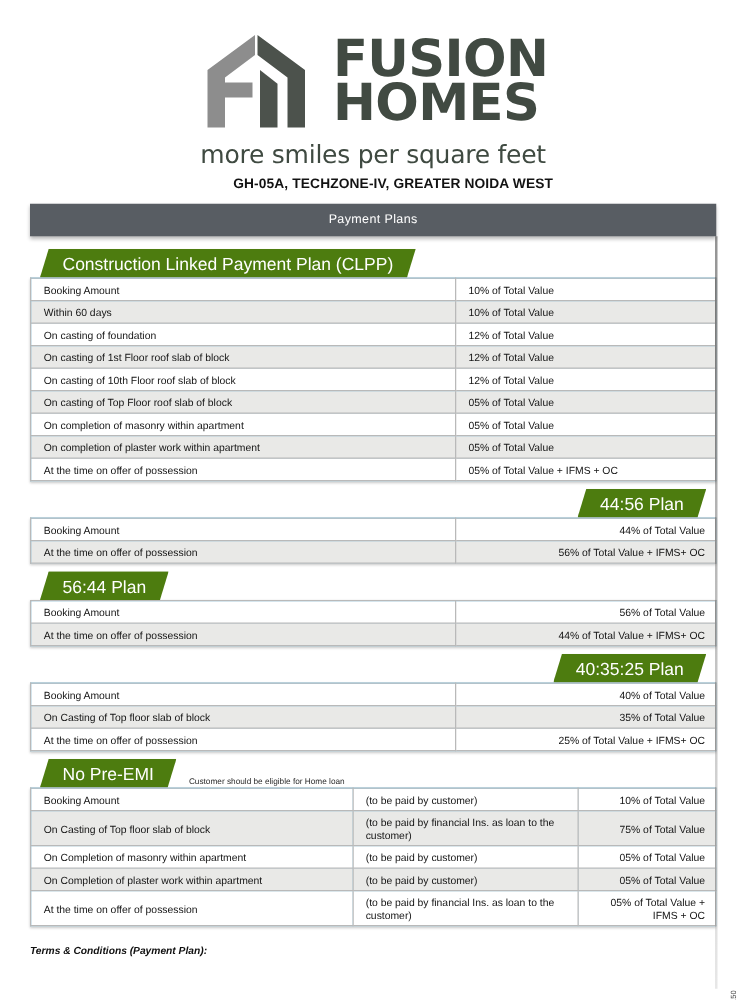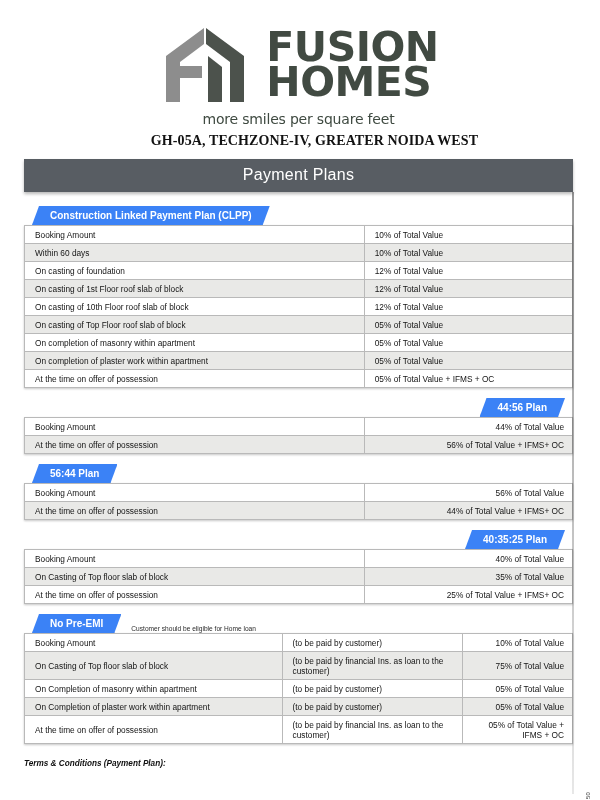--- a/index.html
+++ b/index.html
@@ -51,44 +51,44 @@
   .logo-word {
     font-family: "DejaVu Sans", sans-serif;
     font-weight: bold;
     font-size: 41px;
     letter-spacing: -0.5px;
     color: #414a42;
   }
   .tagline {
     margin-top: 7px;
     font-family: "DejaVu Sans", sans-serif;
-    font-size: 14px;
+    font-size: 20px;
     color: #3f4a41;
     letter-spacing: -0.2px;
   }
   .addr {
     margin-top: 6px;
-    font-family: Liberation Serif, serif;
+    font-family: Liberation Sans, sans-serif;
     font-weight: bold;
-    font-size: 14px;
+    font-size: 11px;
     letter-spacing: 0.1px;
     color: #121212;
     padding-left: 32px;
   }
 
   
   .titlebar-wrap {
     margin: 10px 24px 0 24px;
     position: relative;
   }
   .titlebar {
     background: #585d63;
     color: #ffffff;
     text-align: center;
-    font-size: 16px;
+    font-size: 10px;
     padding: 7px 0 8px 0;
     letter-spacing: 0.3px;
     box-shadow: 0 2px 3px rgba(0,0,0,0.28);
   }
 
   
   .content {
     position: relative;
     margin: 0 24px;
     padding-top: 10px;
@@ -108,24 +108,24 @@
 
   .tabrow {
     display: flex;
     align-items: flex-end;
     height: 17px;
     position: relative;
   }
   .tabrow.right { justify-content: flex-end; }
 
   .tab {
-    background: #3b82f6;
+    background: #4d7c0f;
     color: #ffffff;
-    font-size: 10px;
-    font-weight: bold;
+    font-size: 14px;
+    font-weight: normal;
     line-height: 1;
     padding: 5px 14px 4px 14px;
     position: relative;
     box-shadow: 0 1px 2px rgba(0,0,0,0.3);
   }
   
   .tab.left-tab {
     margin-left: 8px;
     clip-path: polygon(7px 0, 100% 0, calc(100% - 7px) 100%, 0 100%);
     padding-left: 18px;

